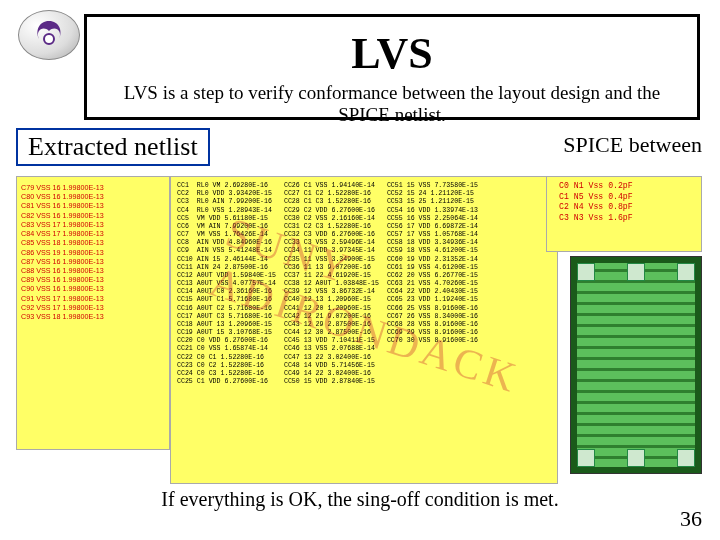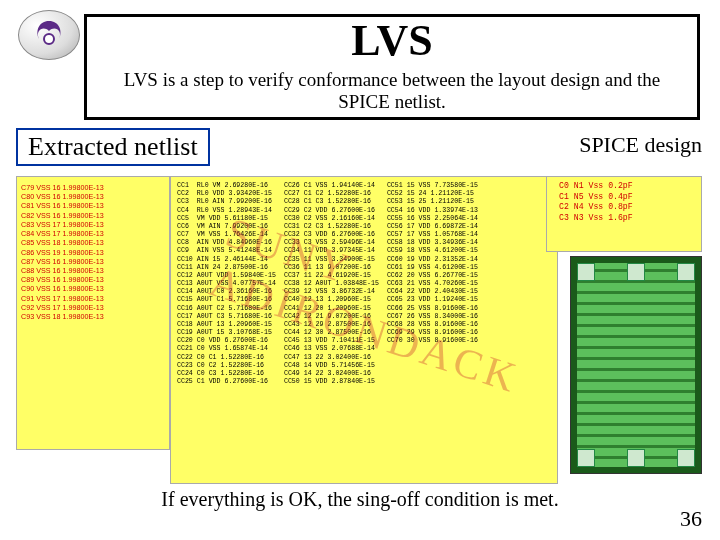--- a/index.html
+++ b/index.html
@@ -1,20 +1,20 @@
 <!DOCTYPE html>
 <html><head>
 <meta charset="utf-8">
 <style>
   html,body{margin:0;padding:0;width:720px;height:540px;font-family:"Times New Roman",serif;background:#fff;overflow:hidden}
   .slide{position:relative;width:720px;height:540px}
   .logo{position:absolute;left:18px;top:10px;width:60px;height:48px;border:1px solid #888;border-radius:50%/50%;background:radial-gradient(ellipse at 30% 30%,#fff 0,#ddd 60%,#aaa 100%);display:flex;align-items:center;justify-content:center}
   .logo svg{width:40px;height:36px}
   .title-box{position:absolute;left:84px;top:14px;width:610px;height:100px;border:3px solid #000}
-  .title{text-align:center;font-size:44px;margin:0;padding-top:0;line-height:1.1;font-family:"Times New Roman",serif}
+  .title{text-align:center;font-size:44px;margin:0;padding-top:13px;line-height:1.1;font-family:"Times New Roman",serif}
   .subtitle{text-align:center;font-size:19px;margin:4px 20px 0;line-height:1.15}
   .section-ext{position:absolute;left:16px;top:128px;font-size:26px;border:2px solid #0033a0;padding:2px 10px;color:#000}
   .section-spice{position:absolute;right:18px;top:132px;font-size:22px;color:#000}
   .panel-left{position:absolute;left:16px;top:176px;width:144px;height:260px;background:#ffff66;border:1px solid #aaa;font-family:Liberation Sans, sans-serif;font-size:7.2px;line-height:1.28;color:#d00000;padding:6px 4px;white-space:pre}
   .panel-mid{position:absolute;left:170px;top:176px;width:374px;height:296px;background:#ffff66;border:1px solid #aaa;font-family:"Courier New",monospace;font-size:6.6px;line-height:1.24;padding:5px 6px;color:#000}
   .panel-mid .cols{display:flex;gap:8px}
   .panel-mid .col{white-space:pre}
   .watermark{position:absolute;font-family:"Times New Roman",serif;font-size:42px;color:rgba(200,40,40,.35);transform:rotate(18deg);pointer-events:none;letter-spacing:4px}
   .panel-right-top{position:absolute;right:18px;top:176px;width:130px;height:66px;background:#ffff66;border:1px solid #aaa;font-family:"Courier New",monospace;font-size:8.2px;line-height:1.3;color:#d00000;padding:4px 12px;white-space:pre}
   .layout-img{position:absolute;right:18px;top:256px;width:130px;height:216px;background:#1a5a1a;border:1px solid #333;overflow:hidden}
@@ -33,21 +33,21 @@
         <circle cx="20" cy="22" r="5" fill="#fff" stroke="#5b2a86" stroke-width="2"></circle>
       </svg>
   </div>
 
   <div class="title-box">
     <h1 class="title">LVS</h1>
     <p class="subtitle">LVS is a step to verify conformance between the layout design and the SPICE netlist.</p>
   </div>
 
   <div class="section-ext">Extracted netlist</div>
-  <div class="section-spice">SPICE design</div>
+  <div class="section-spice">SPICE between</div>
 
   <div class="panel-left">C79 VSS 16 1.99800E-13
 C80 VSS 16 1.99800E-13
 C81 VSS 16 1.99800E-13
 C82 VSS 16 1.99800E-13
 C83 VSS 17 1.99800E-13
 C84 VSS 17 1.99800E-13
 C85 VSS 18 1.99800E-13
 C86 VSS 19 1.99800E-13
 C87 VSS 16 1.99800E-13

